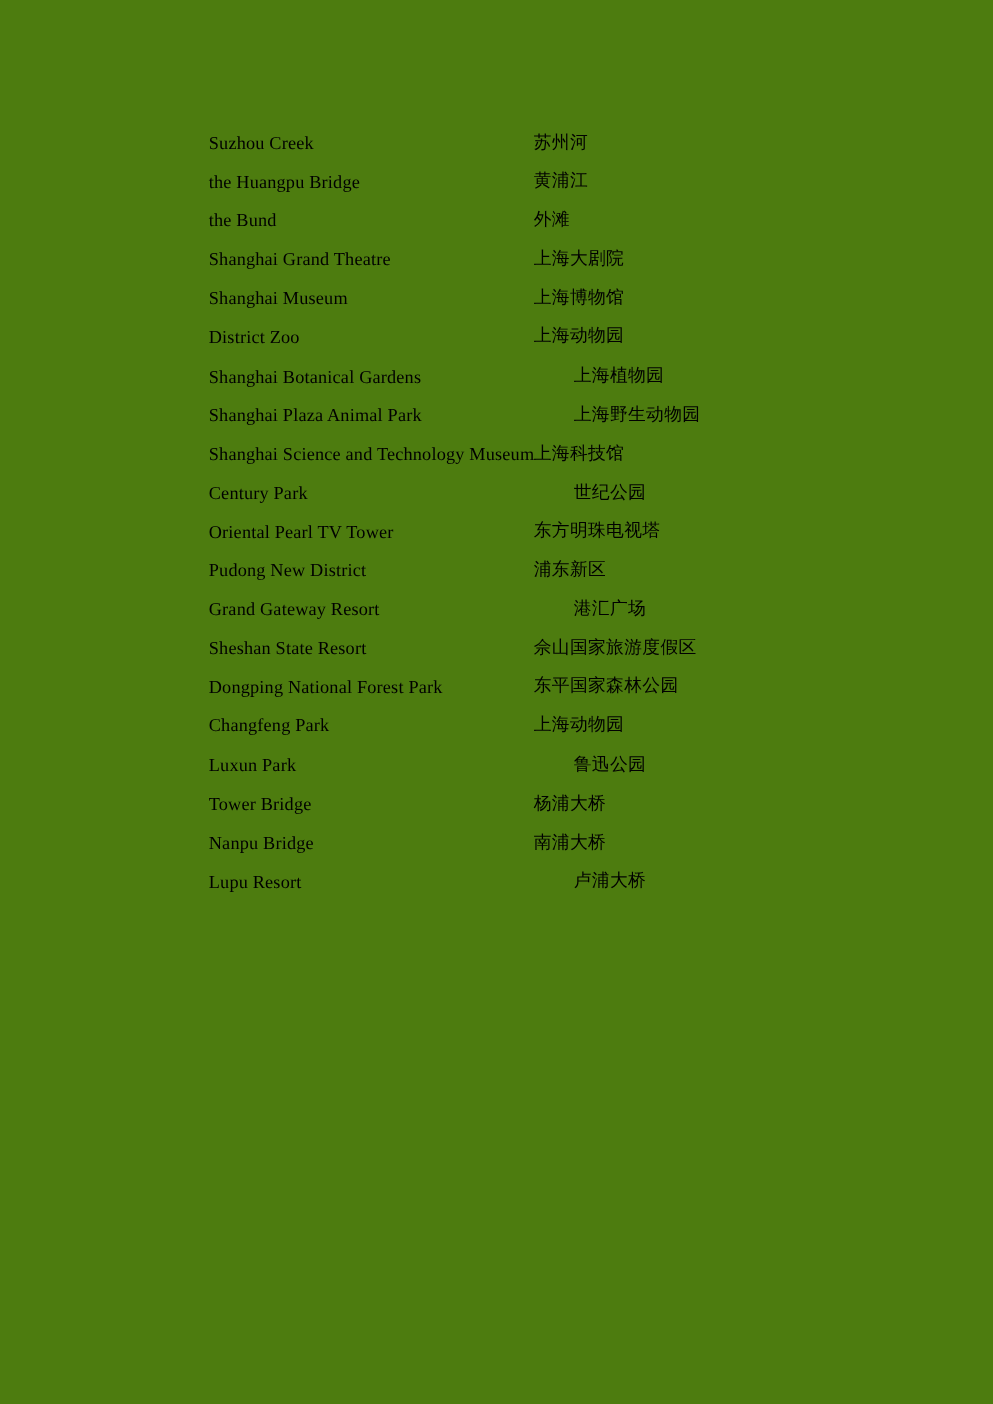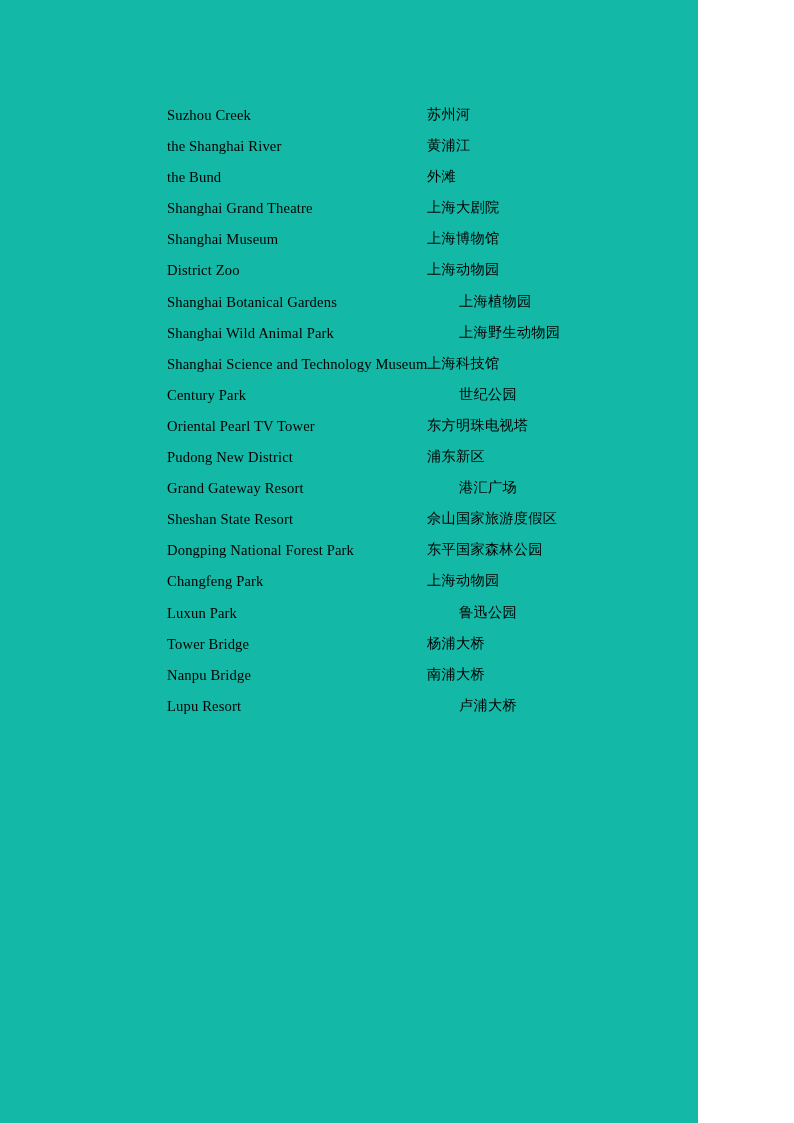--- a/index.html
+++ b/index.html
@@ -12,23 +12,23 @@
   body {
     width: 794px;
     height: 1123px;
     font-family: "Liberation Serif", "DejaVu Serif", serif;
     color: #000000;
     -webkit-font-smoothing: antialiased;
   }
 
   .page {
     position: relative;
-    width: 698px;
+    width: 794px;
     height: 1123px;
-    background: #14b8a6;
+    background: #4d7c0f;
     overflow: hidden;
   }
 
   
   .doc-body {
     position: absolute;
     left: 167px;
     top: 99px;
     width: 520px;
   }
@@ -58,27 +58,27 @@
 
   .term-zh.stop-1 { left: 260px; }   
   .term-zh.stop-2 { left: 292px; }   
 </style>
 </head>
 <body>
 
 <div class="page">
   <div class="doc-body" id="doc-body">
       <div class="entry-row"><span class="term-en">Suzhou Creek</span><span class="term-zh stop-1">苏州河</span></div>
-      <div class="entry-row"><span class="term-en">the Shanghai River</span><span class="term-zh stop-1">黄浦江</span></div>
+      <div class="entry-row"><span class="term-en">the Huangpu Bridge</span><span class="term-zh stop-1">黄浦江</span></div>
       <div class="entry-row"><span class="term-en">the Bund</span><span class="term-zh stop-1">外滩</span></div>
       <div class="entry-row"><span class="term-en">Shanghai Grand Theatre</span><span class="term-zh stop-1">上海大剧院</span></div>
       <div class="entry-row"><span class="term-en">Shanghai Museum</span><span class="term-zh stop-1">上海博物馆</span></div>
       <div class="entry-row"><span class="term-en">District Zoo</span><span class="term-zh stop-1">上海动物园</span></div>
       <div class="entry-row"><span class="term-en">Shanghai Botanical Gardens</span><span class="term-zh stop-2">上海植物园</span></div>
-      <div class="entry-row"><span class="term-en">Shanghai Wild Animal Park</span><span class="term-zh stop-2">上海野生动物园</span></div>
+      <div class="entry-row"><span class="term-en">Shanghai Plaza Animal Park</span><span class="term-zh stop-2">上海野生动物园</span></div>
       <div class="entry-row"><span class="term-en">Shanghai Science and Technology Museum</span><span class="term-zh stop-1">上海科技馆</span></div>
       <div class="entry-row"><span class="term-en">Century Park</span><span class="term-zh stop-2">世纪公园</span></div>
       <div class="entry-row"><span class="term-en">Oriental Pearl TV Tower</span><span class="term-zh stop-1">东方明珠电视塔</span></div>
       <div class="entry-row"><span class="term-en">Pudong New District</span><span class="term-zh stop-1">浦东新区</span></div>
       <div class="entry-row"><span class="term-en">Grand Gateway Resort</span><span class="term-zh stop-2">港汇广场</span></div>
       <div class="entry-row"><span class="term-en">Sheshan State Resort</span><span class="term-zh stop-1">佘山国家旅游度假区</span></div>
       <div class="entry-row"><span class="term-en">Dongping National Forest Park</span><span class="term-zh stop-1">东平国家森林公园</span></div>
       <div class="entry-row"><span class="term-en">Changfeng Park</span><span class="term-zh stop-1">上海动物园</span></div>
       <div class="entry-row"><span class="term-en">Luxun Park</span><span class="term-zh stop-2">鲁迅公园</span></div>
       <div class="entry-row"><span class="term-en">Tower Bridge</span><span class="term-zh stop-1">杨浦大桥</span></div>

